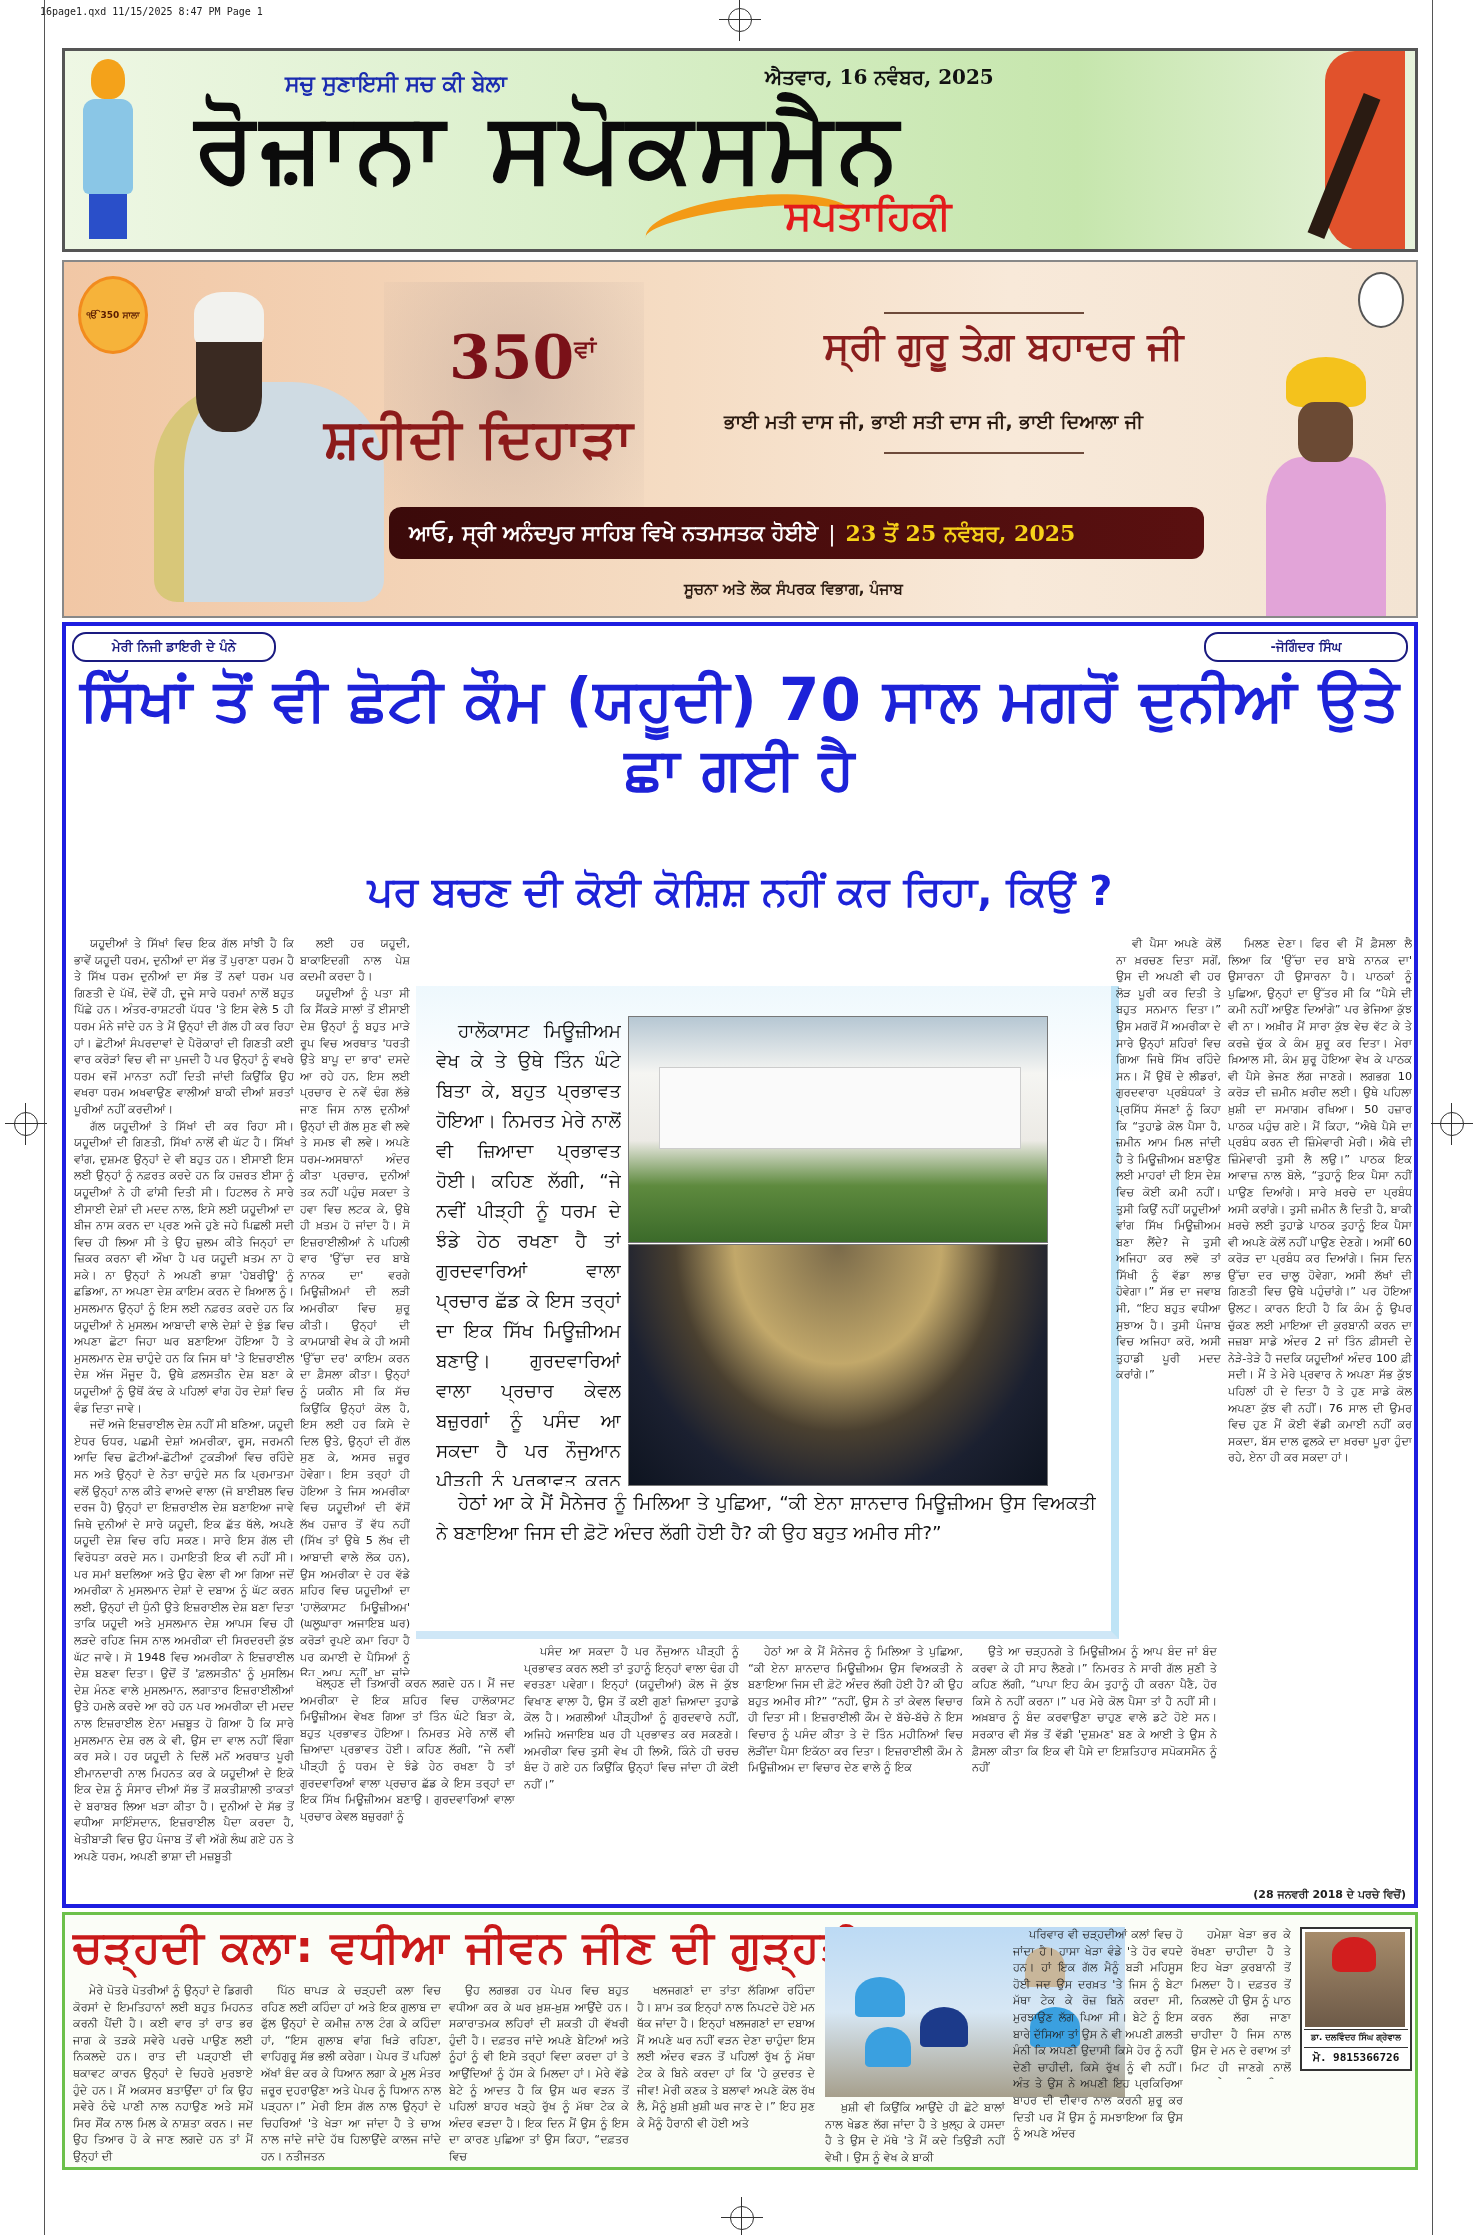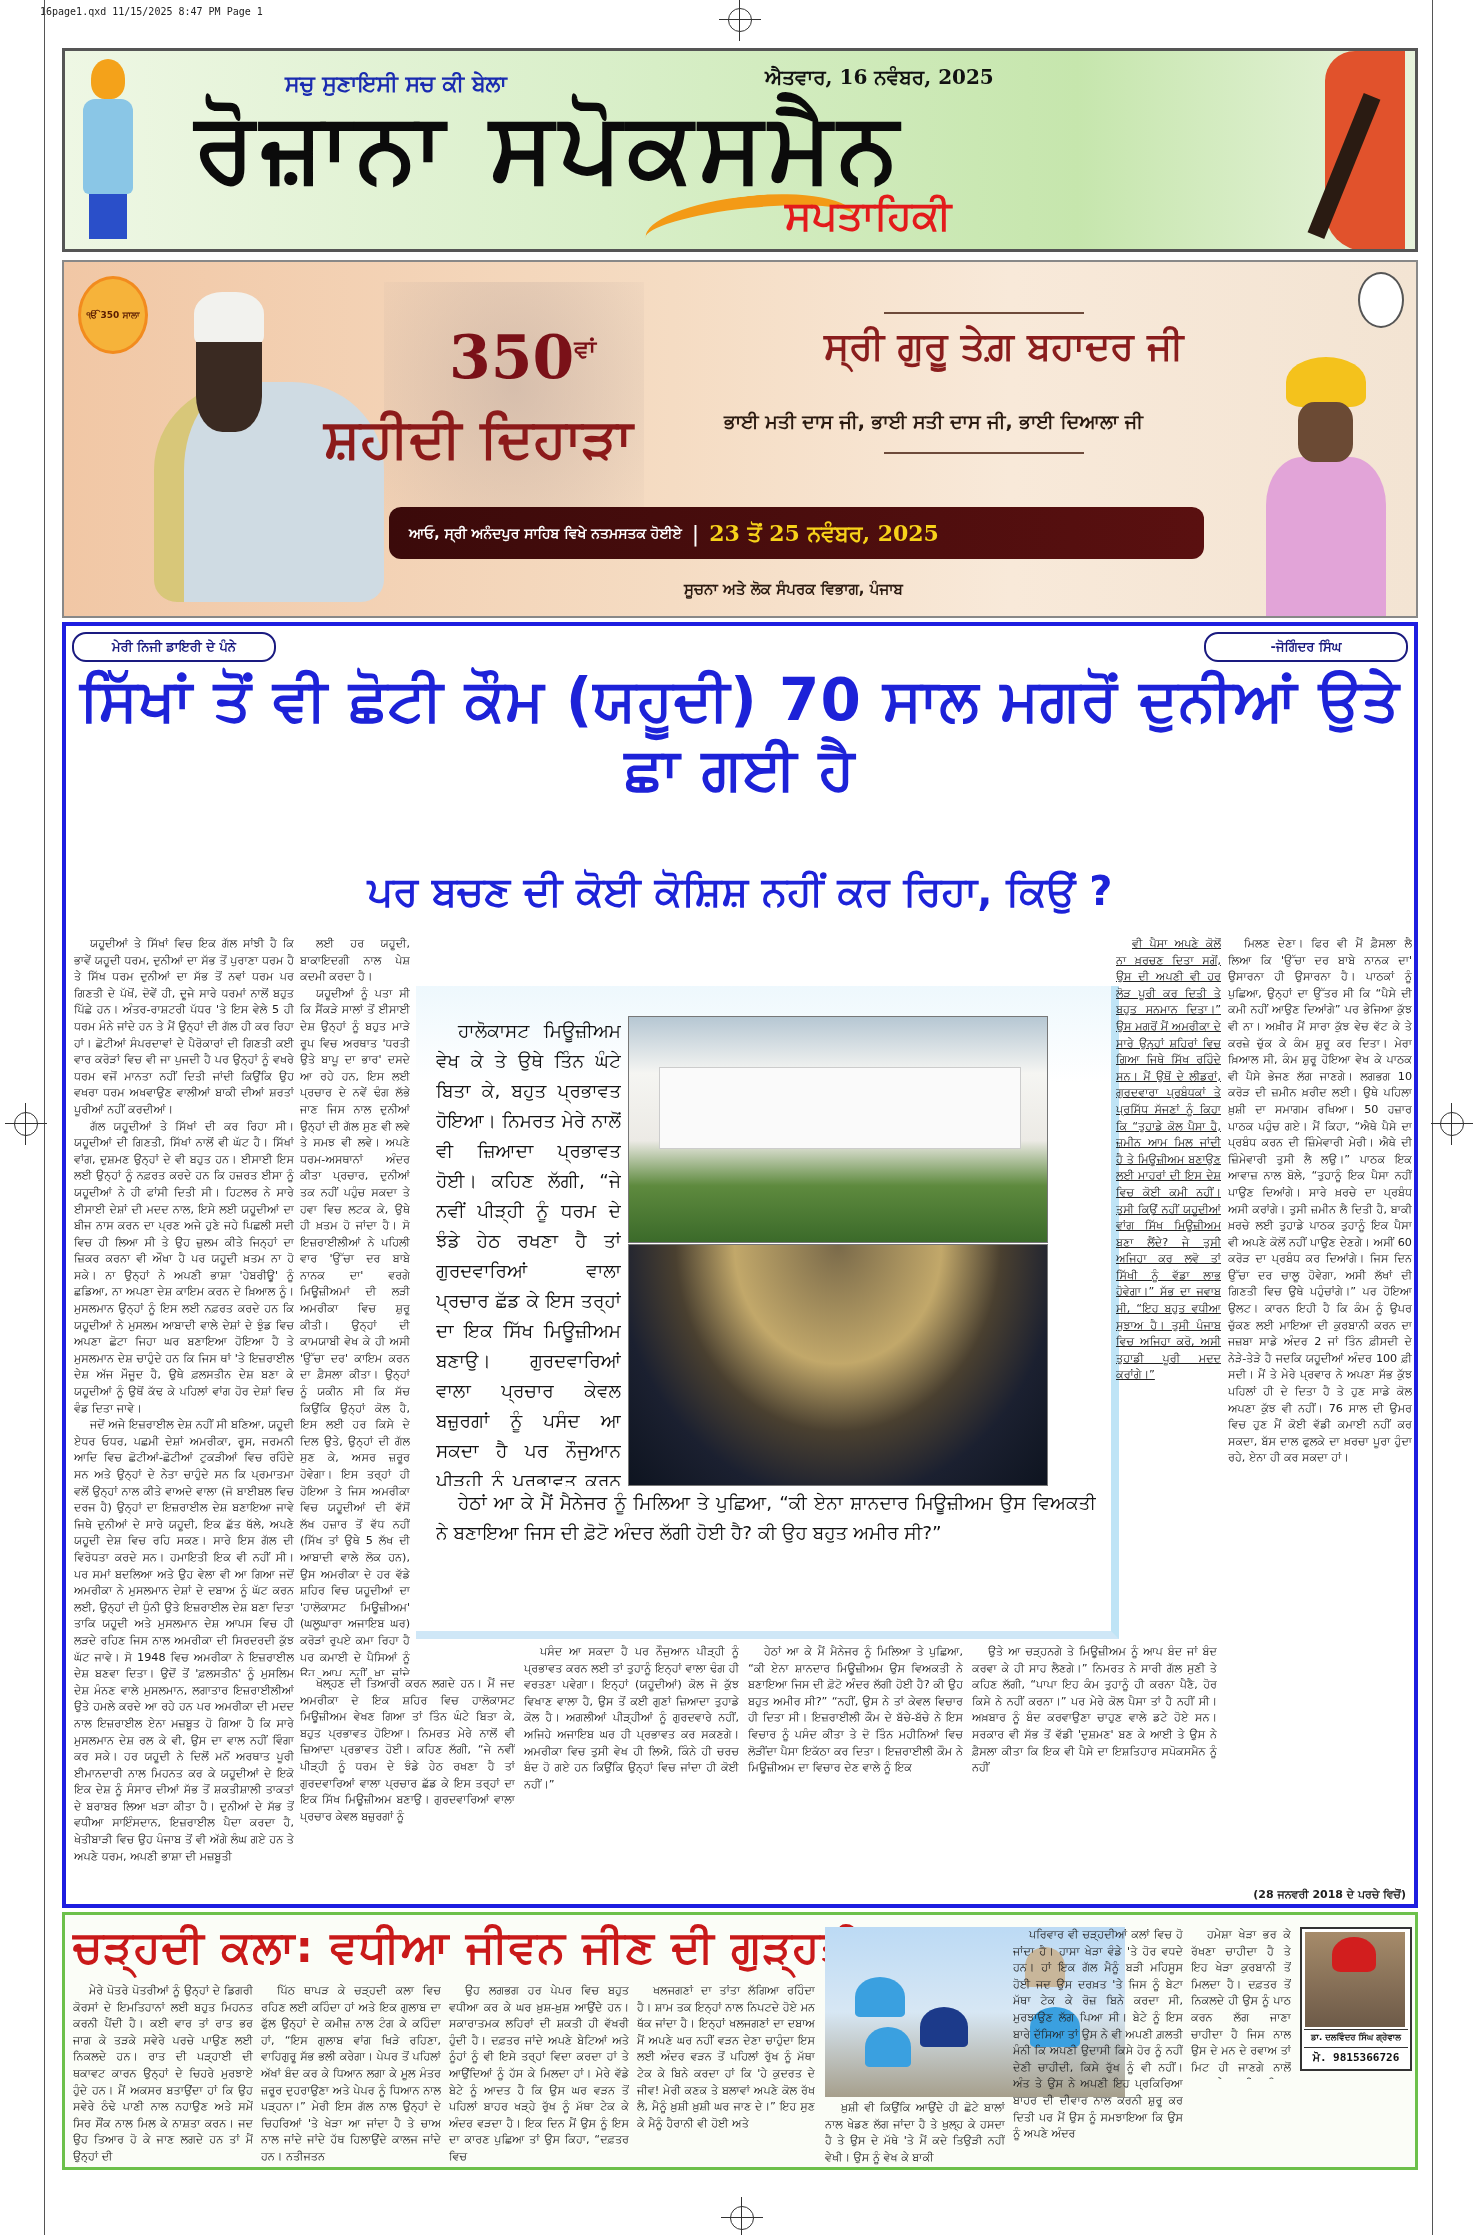--- a/index.html
+++ b/index.html
@@ -32,21 +32,21 @@
   .guru .face{position:absolute;left:62px;top:50px;width:66px;height:90px;background:#3a2a22;border-radius:0 0 40% 40%;}
   .guru .robe{position:absolute;left:20px;top:90px;width:200px;height:220px;background:#cfdbe3;border-radius:40% 40% 10% 10%;border-left:30px solid #d8c779;}
   .temple{position:absolute;left:320px;top:20px;width:260px;height:260px;background:radial-gradient(ellipse at 50% 40%,rgba(190,170,160,0.55),rgba(240,220,200,0));}
   .ad-350{position:absolute;left:385px;top:60px;font-family:"DejaVu Serif",serif;font-size:60px;font-weight:bold;color:#7a1118;}
   .ad-350 sup{font-size:24px;}
   .ad-shahidi{position:absolute;left:260px;top:145px;font-size:54px;font-weight:bold;color:#8c1a1a;}
   .ad-guru{position:absolute;left:760px;top:62px;font-size:38px;font-weight:bold;color:#8a1d1d;}
   .orn{position:absolute;left:820px;height:2px;width:200px;background:#6d4a3a;}
   .ad-bhai{position:absolute;left:660px;top:148px;font-size:19px;font-weight:bold;color:#2a1a10;}
   .ad-band{position:absolute;left:325px;top:245px;width:815px;height:52px;border-radius:12px;background:linear-gradient(90deg,#3b0a0a,#5a1010);display:flex;align-items:center;padding:0 20px;box-sizing:border-box;}
-  .ad-band .t1{color:#fff;font-size:14px;font-weight:bold;}
+  .ad-band .t1{color:#fff;font-size:21px;font-weight:bold;}
   .ad-band .sep{color:#fff;margin:0 10px;font-size:22px;}
   .ad-band .t2{color:#f7d21a;font-size:22px;font-weight:bold;font-family:"DejaVu Serif",serif;}
   .ad-dept{position:absolute;left:620px;top:318px;font-size:15px;font-weight:bold;color:#2a1a10;}
   .emblem{position:absolute;right:12px;top:10px;width:42px;height:52px;border:2px solid #555;border-radius:50%;background:#fff;}
   .cm{position:absolute;right:20px;top:95px;width:140px;height:260px;}
   .cm .turban{position:absolute;left:30px;top:0;width:80px;height:50px;background:#f4c21c;border-radius:50% 50% 20% 20%;}
   .cm .face{position:absolute;left:42px;top:45px;width:55px;height:60px;background:#6b4a34;border-radius:30%;}
   .cm .body{position:absolute;left:10px;top:100px;width:120px;height:160px;background:#e2a4d8;border-radius:30% 30% 0 0;}
   
   .frame{position:absolute;left:62px;top:622px;width:1356px;height:1286px;border:4px solid #1d1de0;box-sizing:border-box;background:#fff;}
@@ -162,21 +162,21 @@
 
   <div class="col" style="left:458px;top:1018px;width:215px;height:250px;">
       <p>ਪਸੰਦ ਆ ਸਕਦਾ ਹੈ ਪਰ ਨੌਜੁਆਨ ਪੀੜ੍ਹੀ ਨੂੰ ਪ੍ਰਭਾਵਤ ਕਰਨ ਲਈ ਤਾਂ ਤੁਹਾਨੂੰ ਇਨ੍ਹਾਂ ਵਾਲਾ ਢੰਗ ਹੀ ਵਰਤਣਾ ਪਵੇਗਾ। ਇਨ੍ਹਾਂ (ਯਹੂਦੀਆਂ) ਕੋਲ ਜੋ ਕੁੱਝ ਵਿਖਾਣ ਵਾਲਾ ਹੈ, ਉਸ ਤੋਂ ਕਈ ਗੁਣਾਂ ਜ਼ਿਆਦਾ ਤੁਹਾਡੇ ਕੋਲ ਹੈ। ਅਗਲੀਆਂ ਪੀੜ੍ਹੀਆਂ ਨੂੰ ਗੁਰਦਵਾਰੇ ਨਹੀਂ, ਅਜਿਹੇ ਅਜਾਇਬ ਘਰ ਹੀ ਪ੍ਰਭਾਵਤ ਕਰ ਸਕਣਗੇ। ਅਮਰੀਕਾ ਵਿਚ ਤੁਸੀ ਵੇਖ ਹੀ ਲਿਐ, ਕਿੰਨੇ ਹੀ ਚਰਚ ਬੰਦ ਹੋ ਗਏ ਹਨ ਕਿਉਂਕਿ ਉਨ੍ਹਾਂ ਵਿਚ ਜਾਂਦਾ ਹੀ ਕੋਈ ਨਹੀਂ।”</p>
     </div>
   <div class="col" style="left:234px;top:1050px;width:215px;height:220px;">
       <p>ਖੋਲ੍ਹਣ ਦੀ ਤਿਆਰੀ ਕਰਨ ਲਗਦੇ ਹਨ। ਮੈਂ ਜਦ ਅਮਰੀਕਾ ਦੇ ਇਕ ਸ਼ਹਿਰ ਵਿਚ ਹਾਲੋਕਾਸਟ ਮਿਊਜ਼ੀਅਮ ਵੇਖਣ ਗਿਆ ਤਾਂ ਤਿੰਨ ਘੰਟੇ ਬਿਤਾ ਕੇ, ਬਹੁਤ ਪ੍ਰਭਾਵਤ ਹੋਇਆ। ਨਿਮਰਤ ਮੇਰੇ ਨਾਲੋਂ ਵੀ ਜ਼ਿਆਦਾ ਪ੍ਰਭਾਵਤ ਹੋਈ। ਕਹਿਣ ਲੱਗੀ, “ਜੇ ਨਵੀਂ ਪੀੜ੍ਹੀ ਨੂੰ ਧਰਮ ਦੇ ਝੰਡੇ ਹੇਠ ਰਖਣਾ ਹੈ ਤਾਂ ਗੁਰਦਵਾਰਿਆਂ ਵਾਲਾ ਪ੍ਰਚਾਰ ਛੱਡ ਕੇ ਇਸ ਤਰ੍ਹਾਂ ਦਾ ਇਕ ਸਿੱਖ ਮਿਊਜ਼ੀਅਮ ਬਣਾਉ। ਗੁਰਦਵਾਰਿਆਂ ਵਾਲਾ ਪ੍ਰਚਾਰ ਕੇਵਲ ਬਜ਼ੁਰਗਾਂ ਨੂੰ</p>
     </div>
   <div class="col" style="left:682px;top:1018px;width:215px;height:250px;">
       <p>ਹੇਠਾਂ ਆ ਕੇ ਮੈਂ ਮੈਨੇਜਰ ਨੂੰ ਮਿਲਿਆ ਤੇ ਪੁਛਿਆ, “ਕੀ ਏਨਾ ਸ਼ਾਨਦਾਰ ਮਿਊਜ਼ੀਅਮ ਉਸ ਵਿਅਕਤੀ ਨੇ ਬਣਾਇਆ ਜਿਸ ਦੀ ਫ਼ੋਟੋ ਅੰਦਰ ਲੱਗੀ ਹੋਈ ਹੈ? ਕੀ ਉਹ ਬਹੁਤ ਅਮੀਰ ਸੀ?” “ਨਹੀਂ, ਉਸ ਨੇ ਤਾਂ ਕੇਵਲ ਵਿਚਾਰ ਹੀ ਦਿਤਾ ਸੀ। ਇਜ਼ਰਾਈਲੀ ਕੌਮ ਦੇ ਬੱਚੇ-ਬੱਚੇ ਨੇ ਇਸ ਵਿਚਾਰ ਨੂੰ ਪਸੰਦ ਕੀਤਾ ਤੇ ਦੋ ਤਿੰਨ ਮਹੀਨਿਆਂ ਵਿਚ ਲੋੜੀਂਦਾ ਪੈਸਾ ਇਕੱਠਾ ਕਰ ਦਿਤਾ। ਇਜ਼ਰਾਈਲੀ ਕੌਮ ਨੇ ਮਿਊਜ਼ੀਅਮ ਦਾ ਵਿਚਾਰ ਦੇਣ ਵਾਲੇ ਨੂੰ ਇਕ</p>
     </div>
-  <div class="col" style="left:1050px;top:310px;width:105px;height:700px;text-decoration:underline;">
+  <div class="col" style="left:1050px;top:310px;width:105px;height:700px;">
       <p>ਵੀ ਪੈਸਾ ਅਪਣੇ ਕੋਲੋਂ ਨਾ ਖ਼ਰਚਣ ਦਿਤਾ ਸਗੋਂ, ਉਸ ਦੀ ਅਪਣੀ ਵੀ ਹਰ ਲੋੜ ਪੂਰੀ ਕਰ ਦਿਤੀ ਤੇ ਬਹੁਤ ਸਨਮਾਨ ਦਿਤਾ।” ਉਸ ਮਗਰੋਂ ਮੈਂ ਅਮਰੀਕਾ ਦੇ ਸਾਰੇ ਉਨ੍ਹਾਂ ਸ਼ਹਿਰਾਂ ਵਿਚ ਗਿਆ ਜਿਥੇ ਸਿੱਖ ਰਹਿੰਦੇ ਸਨ। ਮੈਂ ਉਥੋਂ ਦੇ ਲੀਡਰਾਂ, ਗੁਰਦਵਾਰਾ ਪ੍ਰਬੰਧਕਾਂ ਤੇ ਪ੍ਰਸਿੱਧ ਸੱਜਣਾਂ ਨੂੰ ਕਿਹਾ ਕਿ “ਤੁਹਾਡੇ ਕੋਲ ਪੈਸਾ ਹੈ, ਜ਼ਮੀਨ ਆਮ ਮਿਲ ਜਾਂਦੀ ਹੈ ਤੇ ਮਿਊਜ਼ੀਅਮ ਬਣਾਉਣ ਲਈ ਮਾਹਰਾਂ ਦੀ ਇਸ ਦੇਸ਼ ਵਿਚ ਕੋਈ ਕਮੀ ਨਹੀਂ। ਤੁਸੀ ਕਿਉਂ ਨਹੀਂ ਯਹੂਦੀਆਂ ਵਾਂਗ ਸਿੱਖ ਮਿਊਜ਼ੀਅਮ ਬਣਾ ਲੈਂਦੇ? ਜੇ ਤੁਸੀ ਅਜਿਹਾ ਕਰ ਲਵੋ ਤਾਂ ਸਿੱਖੀ ਨੂੰ ਵੱਡਾ ਲਾਭ ਹੋਵੇਗਾ।” ਸੱਭ ਦਾ ਜਵਾਬ ਸੀ, “ਇਹ ਬਹੁਤ ਵਧੀਆ ਸੁਝਾਅ ਹੈ। ਤੁਸੀ ਪੰਜਾਬ ਵਿਚ ਅਜਿਹਾ ਕਰੋ, ਅਸੀ ਤੁਹਾਡੀ ਪੂਰੀ ਮਦਦ ਕਰਾਂਗੇ।”</p>
     </div>
   <div class="col" style="left:906px;top:1018px;width:245px;height:250px;">
       <p>ਉਤੇ ਆ ਚੜ੍ਹਨਗੇ ਤੇ ਮਿਊਜ਼ੀਅਮ ਨੂੰ ਆਪ ਬੰਦ ਜਾਂ ਬੰਦ ਕਰਵਾ ਕੇ ਹੀ ਸਾਹ ਲੈਣਗੇ।” ਨਿਮਰਤ ਨੇ ਸਾਰੀ ਗੱਲ ਸੁਣੀ ਤੇ ਕਹਿਣ ਲੱਗੀ, “ਪਾਪਾ ਇਹ ਕੰਮ ਤੁਹਾਨੂੰ ਹੀ ਕਰਨਾ ਪੈਣੈ, ਹੋਰ ਕਿਸੇ ਨੇ ਨਹੀਂ ਕਰਨਾ।” ਪਰ ਮੇਰੇ ਕੋਲ ਪੈਸਾ ਤਾਂ ਹੈ ਨਹੀਂ ਸੀ। ਅਖ਼ਬਾਰ ਨੂੰ ਬੰਦ ਕਰਵਾਉਣਾ ਚਾਹੁਣ ਵਾਲੇ ਡਟੇ ਹੋਏ ਸਨ। ਸਰਕਾਰ ਵੀ ਸੱਭ ਤੋਂ ਵੱਡੀ 'ਦੁਸ਼ਮਣ' ਬਣ ਕੇ ਆਈ ਤੇ ਉਸ ਨੇ ਫ਼ੈਸਲਾ ਕੀਤਾ ਕਿ ਇਕ ਵੀ ਪੈਸੇ ਦਾ ਇਸ਼ਤਿਹਾਰ ਸਪੋਕਸਮੈਨ ਨੂੰ ਨਹੀਂ</p>
     </div>
   <div class="col" style="left:1162px;top:310px;width:184px;height:945px;">
       <p>ਮਿਲਣ ਦੇਣਾ। ਫਿਰ ਵੀ ਮੈਂ ਫ਼ੈਸਲਾ ਲੈ ਲਿਆ ਕਿ 'ਉੱਚਾ ਦਰ ਬਾਬੇ ਨਾਨਕ ਦਾ' ਉਸਾਰਨਾ ਹੀ ਉਸਾਰਨਾ ਹੈ। ਪਾਠਕਾਂ ਨੂੰ ਪੁਛਿਆ, ਉਨ੍ਹਾਂ ਦਾ ਉੱਤਰ ਸੀ ਕਿ “ਪੈਸੇ ਦੀ ਕਮੀ ਨਹੀਂ ਆਉਣ ਦਿਆਂਗੇ” ਪਰ ਭੇਜਿਆ ਕੁੱਝ ਵੀ ਨਾ। ਅਖ਼ੀਰ ਮੈਂ ਸਾਰਾ ਕੁੱਝ ਵੇਚ ਵੱਟ ਕੇ ਤੇ ਕਰਜ਼ੇ ਚੁੱਕ ਕੇ ਕੰਮ ਸ਼ੁਰੂ ਕਰ ਦਿਤਾ। ਮੇਰਾ ਖ਼ਿਆਲ ਸੀ, ਕੰਮ ਸ਼ੁਰੂ ਹੋਇਆ ਵੇਖ ਕੇ ਪਾਠਕ ਵੀ ਪੈਸੇ ਭੇਜਣ ਲੱਗ ਜਾਣਗੇ। ਲਗਭਗ 10 ਕਰੋੜ ਦੀ ਜ਼ਮੀਨ ਖ਼ਰੀਦ ਲਈ। ਉਥੇ ਪਹਿਲਾ ਖ਼ੁਸ਼ੀ ਦਾ ਸਮਾਗਮ ਰਖਿਆ। 50 ਹਜ਼ਾਰ ਪਾਠਕ ਪਹੁੰਚ ਗਏ। ਮੈਂ ਕਿਹਾ, “ਐਥੇ ਪੈਸੇ ਦਾ ਪ੍ਰਬੰਧ ਕਰਨ ਦੀ ਜ਼ਿੰਮੇਵਾਰੀ ਮੇਰੀ। ਐਥੇ ਦੀ ਜ਼ਿੰਮੇਵਾਰੀ ਤੁਸੀ ਲੈ ਲਉ।” ਪਾਠਕ ਇਕ ਆਵਾਜ਼ ਨਾਲ ਬੋਲੇ, “ਤੁਹਾਨੂੰ ਇਕ ਪੈਸਾ ਨਹੀਂ ਪਾਉਣ ਦਿਆਂਗੇ। ਸਾਰੇ ਖ਼ਰਚੇ ਦਾ ਪ੍ਰਬੰਧ ਅਸੀ ਕਰਾਂਗੇ। ਤੁਸੀ ਜ਼ਮੀਨ ਲੈ ਦਿਤੀ ਹੈ, ਬਾਕੀ ਖ਼ਰਚੇ ਲਈ ਤੁਹਾਡੇ ਪਾਠਕ ਤੁਹਾਨੂੰ ਇਕ ਪੈਸਾ ਵੀ ਅਪਣੇ ਕੋਲੋਂ ਨਹੀਂ ਪਾਉਣ ਦੇਣਗੇ। ਅਸੀਂ 60 ਕਰੋੜ ਦਾ ਪ੍ਰਬੰਧ ਕਰ ਦਿਆਂਗੇ। ਜਿਸ ਦਿਨ ਉੱਚਾ ਦਰ ਚਾਲੂ ਹੋਵੇਗਾ, ਅਸੀ ਲੱਖਾਂ ਦੀ ਗਿਣਤੀ ਵਿਚ ਉਥੇ ਪਹੁੰਚਾਂਗੇ।” ਪਰ ਹੋਇਆ ਉਲਟ। ਕਾਰਨ ਇਹੀ ਹੈ ਕਿ ਕੰਮ ਨੂੰ ਉਪਰ ਚੁੱਕਣ ਲਈ ਮਾਇਆ ਦੀ ਕੁਰਬਾਨੀ ਕਰਨ ਦਾ ਜਜ਼ਬਾ ਸਾਡੇ ਅੰਦਰ 2 ਜਾਂ ਤਿੰਨ ਫ਼ੀਸਦੀ ਦੇ ਨੇੜੇ-ਤੇੜੇ ਹੈ ਜਦਕਿ ਯਹੂਦੀਆਂ ਅੰਦਰ 100 ਫ਼ੀ ਸਦੀ। ਮੈਂ ਤੇ ਮੇਰੇ ਪ੍ਰਵਾਰ ਨੇ ਅਪਣਾ ਸੱਭ ਕੁੱਝ ਪਹਿਲਾਂ ਹੀ ਦੇ ਦਿਤਾ ਹੈ ਤੇ ਹੁਣ ਸਾਡੇ ਕੋਲ ਅਪਣਾ ਕੁੱਝ ਵੀ ਨਹੀਂ। 76 ਸਾਲ ਦੀ ਉਮਰ ਵਿਚ ਹੁਣ ਮੈਂ ਕੋਈ ਵੱਡੀ ਕਮਾਈ ਨਹੀਂ ਕਰ ਸਕਦਾ, ਬੱਸ ਦਾਲ ਫੁਲਕੇ ਦਾ ਖ਼ਰਚਾ ਪੂਰਾ ਹੁੰਦਾ ਰਹੇ, ਏਨਾ ਹੀ ਕਰ ਸਕਦਾ ਹਾਂ।</p>
     </div>
   <div class="credit">(28 ਜਨਵਰੀ 2018 ਦੇ ਪਰਚੇ ਵਿਚੋਂ)</div>
 </div>

